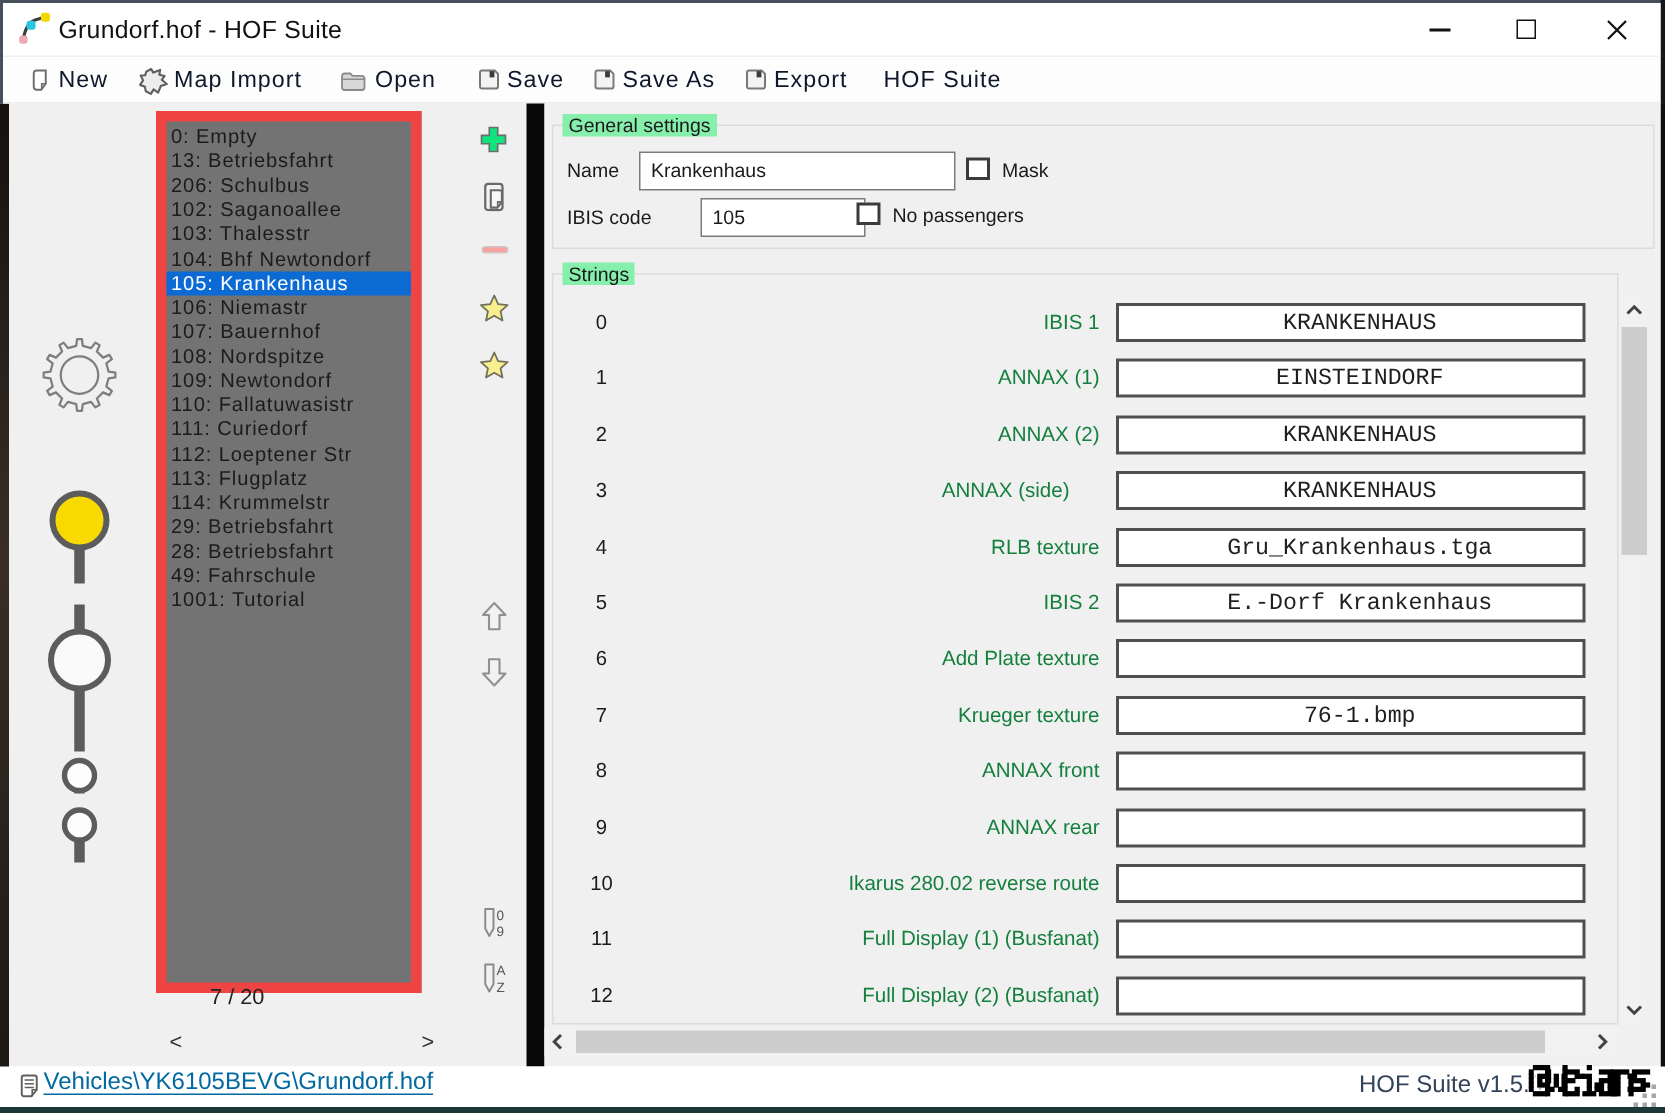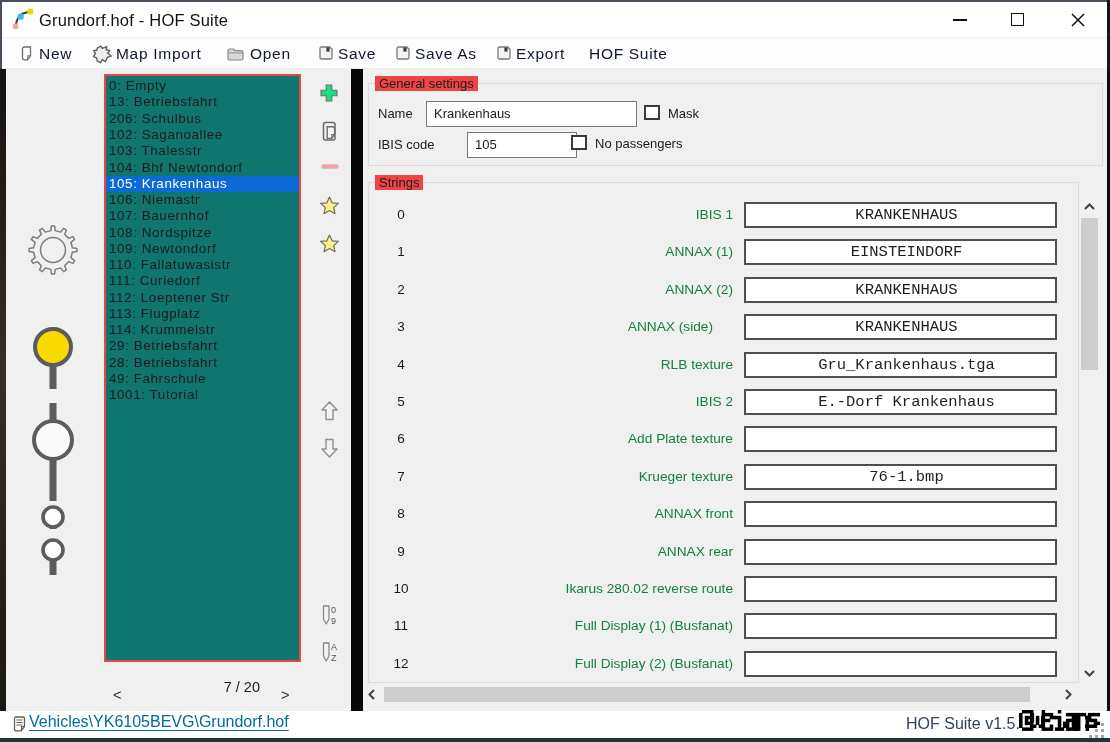--- a/index.html
+++ b/index.html
@@ -1,19 +1,19 @@
 <!DOCTYPE html>
 <html><head>
 <meta charset="utf-8">
 <style>
   * { margin:0; padding:0; box-sizing:border-box; }
   html,body { width:1110px; height:742px; overflow:hidden; }
   body { position:relative; font-family:"Liberation Sans", sans-serif; background:#ffffff; }
   .abs { position:absolute; }
-  .grp-label { position:absolute; background:#ef4444; padding:0 4px; color:#1a1a1a; font-size:13px; }
+  .grp-label { position:absolute; background:#86efac; padding:0 4px; color:#1a1a1a; font-size:13px; }
   .inp { position:absolute; background:#fff; border:1px solid #7a7a7a; color:#1a1a1a; font-size:13px; }
   .row-num { position:absolute; width:40px; text-align:center; font-size:13.5px; color:#1b1b1b; }
   .row-lab { position:absolute; width:340px; text-align:right; font-size:13.7px; color:#15803d; }
   .row-box { position:absolute; left:744px; width:313px; height:26px; background:#fff; border:2px solid #4f4f4f;
              font-family:"Liberation Mono", monospace; font-size:15.5px; color:#1f1f1f; text-align:center; line-height:23.5px; padding-left:12px; }
   .cb { position:absolute; width:16px; height:15px; background:#fff; border:2px solid #3b3b3b; }
   .lab13 { position:absolute; font-size:13px; color:#1a1a1a; }
   .tb-item { position:absolute; top:46px; height:16px; line-height:16px; font-size:15.5px; letter-spacing:0.7px; color:#0f172a; }
   .li { height:16.27px; line-height:16.27px; padding-left:3px; font-size:13.4px; letter-spacing:0.6px; color:#1b1b1b; white-space:pre; }
 </style>
@@ -98,21 +98,21 @@
     <rect x="19.5" y="128" width="7" height="50" fill="#5c5c5c" stroke="none"></rect>
     <rect x="19.5" y="186" width="7" height="20" fill="#5c5c5c" stroke="none"></rect>
     <rect x="19.5" y="216" width="7" height="36" fill="#5c5c5c" stroke="none"></rect>
     <circle cx="23" cy="24" r="18" fill="#f8d900" stroke-width="4"></circle>
     <circle cx="23" cy="117" r="19" fill="#fafafa" stroke-width="4"></circle>
     <circle cx="23" cy="194" r="10" fill="#fdfdfd" stroke-width="3.6"></circle>
     <circle cx="23" cy="227" r="10" fill="#fdfdfd" stroke-width="3.6"></circle>
   </g>
 </svg>
 
-<div class="abs" style="left:104px;top:74px;width:197px;height:588px;background:#0f766e;border:2px solid #ef4444;">
+<div class="abs" style="left:104px;top:74px;width:177px;height:588px;background:#737373;border:7px solid #ef4444;">
   <div style="padding-top:2.2px;">
     <div class="li">0: Empty</div>
     <div class="li">13: Betriebsfahrt</div>
     <div class="li">206: Schulbus</div>
     <div class="li">102: Saganoallee</div>
     <div class="li">103: Thalesstr</div>
     <div class="li">104: Bhf Newtondorf</div>
     <div class="li" style="background:#0c6ad4;color:#fff;">105: Krankenhaus</div>
     <div class="li">106: Niemastr</div>
     <div class="li">107: Bauernhof</div>
@@ -124,21 +124,21 @@
     <div class="li">113: Flugplatz</div>
     <div class="li">114: Krummelstr</div>
     <div class="li">29: Betriebsfahrt</div>
     <div class="li">28: Betriebsfahrt</div>
     <div class="li">49: Fahrschule</div>
     <div class="li">1001: Tutorial</div>
   </div>
 </div>
 
 <div class="abs" style="left:113px;top:687px;width:14px;font-size:14.5px;color:#333;">&lt;</div>
-<div class="abs" style="left:140px;top:679px;width:120px;text-align:right;font-size:14.5px;color:#222;">7 / 20</div>
+<div class="abs" style="left:140px;top:657px;width:120px;text-align:left;font-size:14.5px;color:#222;">7 / 20</div>
 <div class="abs" style="left:281px;top:687px;width:14px;font-size:14.5px;color:#333;">&gt;</div>
 
 <svg class="abs" style="left:320px;top:84px;" width="18" height="18" viewBox="0 0 18 18">
   <path d="M6.2 1 L11.8 1 L11.8 6.2 L17 6.2 L17 11.8 L11.8 11.8 L11.8 17 L6.2 17 L6.2 11.8 L1 11.8 L1 6.2 L6.2 6.2 Z" fill="#0fe47e" stroke="#6b6f6c" stroke-width="1.1"></path>
 </svg>
 
 <svg class="abs" style="left:321px;top:119px;" width="17" height="22" viewBox="0 0 17 22">
   <path d="M4.5 3.5 L12 3.5 Q14 3.5 14 5.5 L14 19 Q14 21 12 21 L4.5 21 Q2.5 21 2.5 19 L2.5 5.5 Q2.5 3.5 4.5 3.5 Z" fill="#f2f2f2" stroke="#6a6a6a" stroke-width="1.5"></path>
   <path d="M6.2 7.8 L12 7.8 Q13.6 7.8 13.6 9.4 L13.6 15.6 L10.6 19.4 L6.2 19.4 Z" fill="#f7f7f7" stroke="#6a6a6a" stroke-width="1.4"></path>
   <path d="M13.6 15.6 L10.8 15.6 L10.8 19.4" fill="none" stroke="#6a6a6a" stroke-width="1.1"></path>

